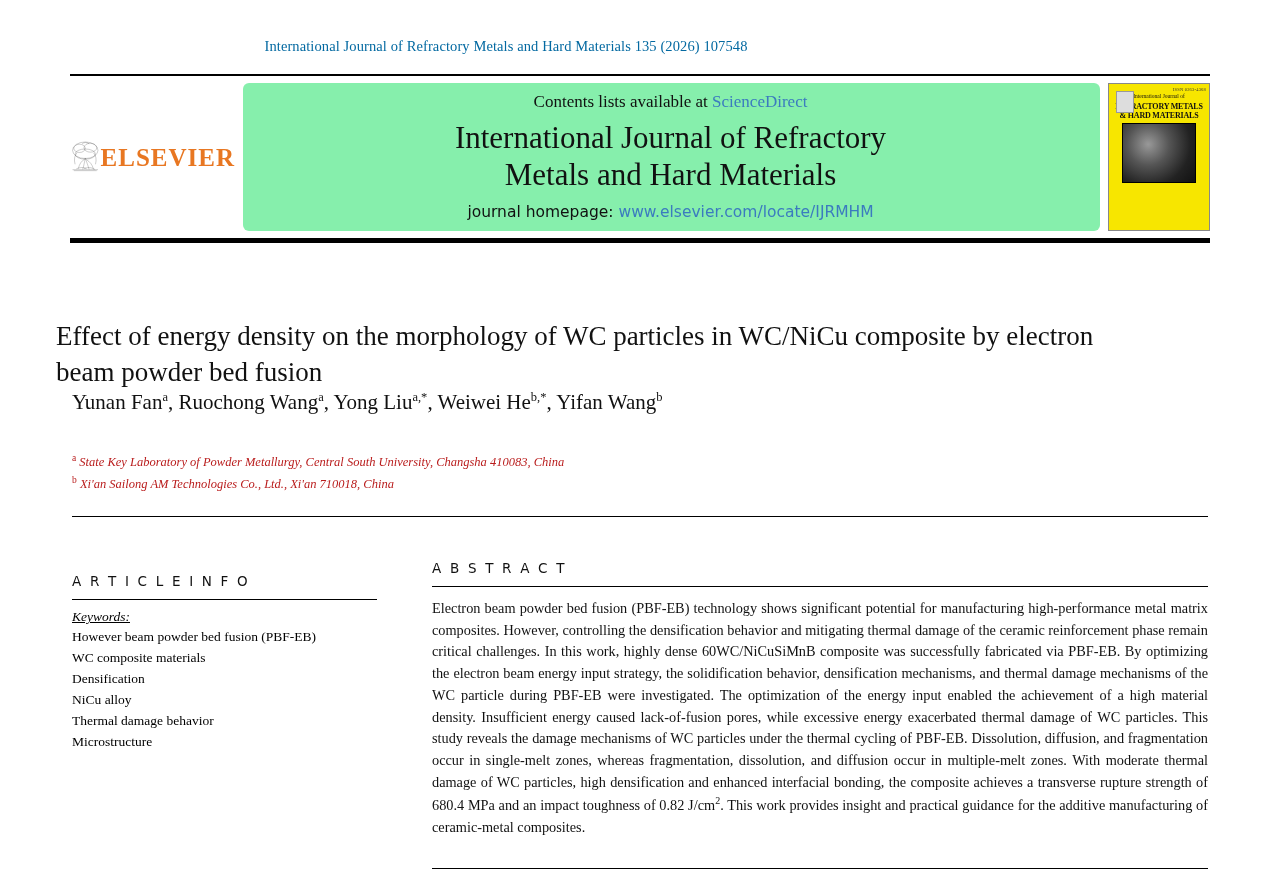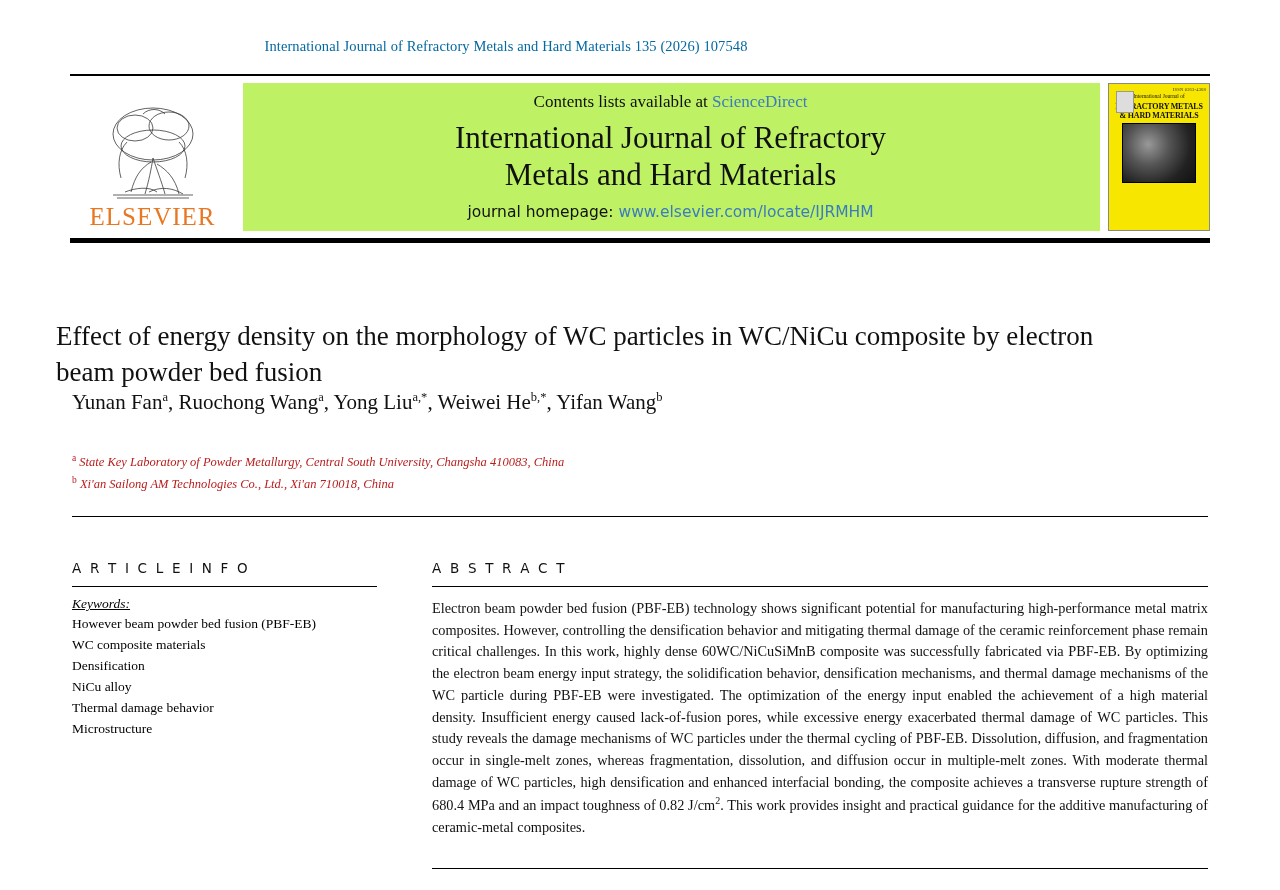--- a/index.html
+++ b/index.html
@@ -44,42 +44,44 @@
     border-bottom: 5px solid #000;
     padding: 7px 0 7px 0;
     display: flex;
     align-items: stretch;
     box-sizing: border-box;
   }
   .elsevier-logo {
     width: 165px;
     flex: 0 0 165px;
     display: flex;
-    flex-direction: column;
+    flex-direction: row;
     align-items: center;
-    justify-content: flex-end;
+    justify-content: space-between;
     padding-bottom: 2px;
+    font-weight: bold;
   }
   .tree-svg { display:block; }
   .elsevier-word {
     font-family: "Liberation Serif", serif;
     font-size: 25px;
     letter-spacing: 1px;
     color: #E87722;
     margin-top: 2px;
     line-height: 1;
   }
 
   .journal-center {
     flex: 1 1 auto;
-    background: #bef264;
+    background: #86efac;
     text-align: center;
     padding: 9px 12px 10px 10px;
     box-sizing: border-box;
     margin: 0 8px;
+    border-radius: 6px;
   }
   .contents-line {
     font-size: 17px;
     color: #111;
     margin-bottom: 8px;
   }
   .contents-line a, .homepage-line a {
     color: #3b7bbf;
     text-decoration: none;
   }
@@ -185,21 +187,21 @@
     position: absolute;
     left: 72px;
     width: 1136px;
     border-top: 1px solid #000;
   }
   #hr1 { top: 516px; }
 
   
   .col-info {
     position: absolute;
-    top: 560px;
+    top: 573px;
     left: 72px;
     width: 305px;
   }
   .col-abs {
     position: absolute;
     top: 560px;
     left: 432px;
     width: 776px;
   }
   .sec-head {

